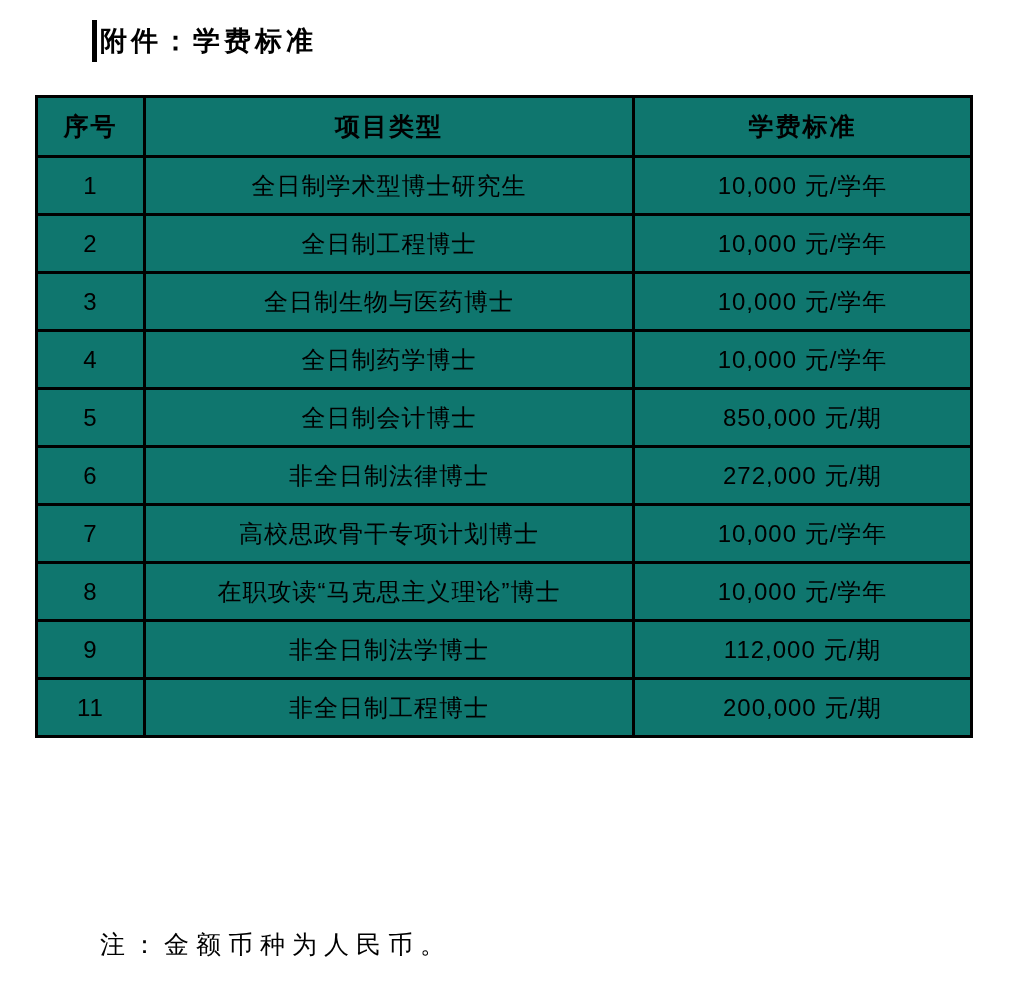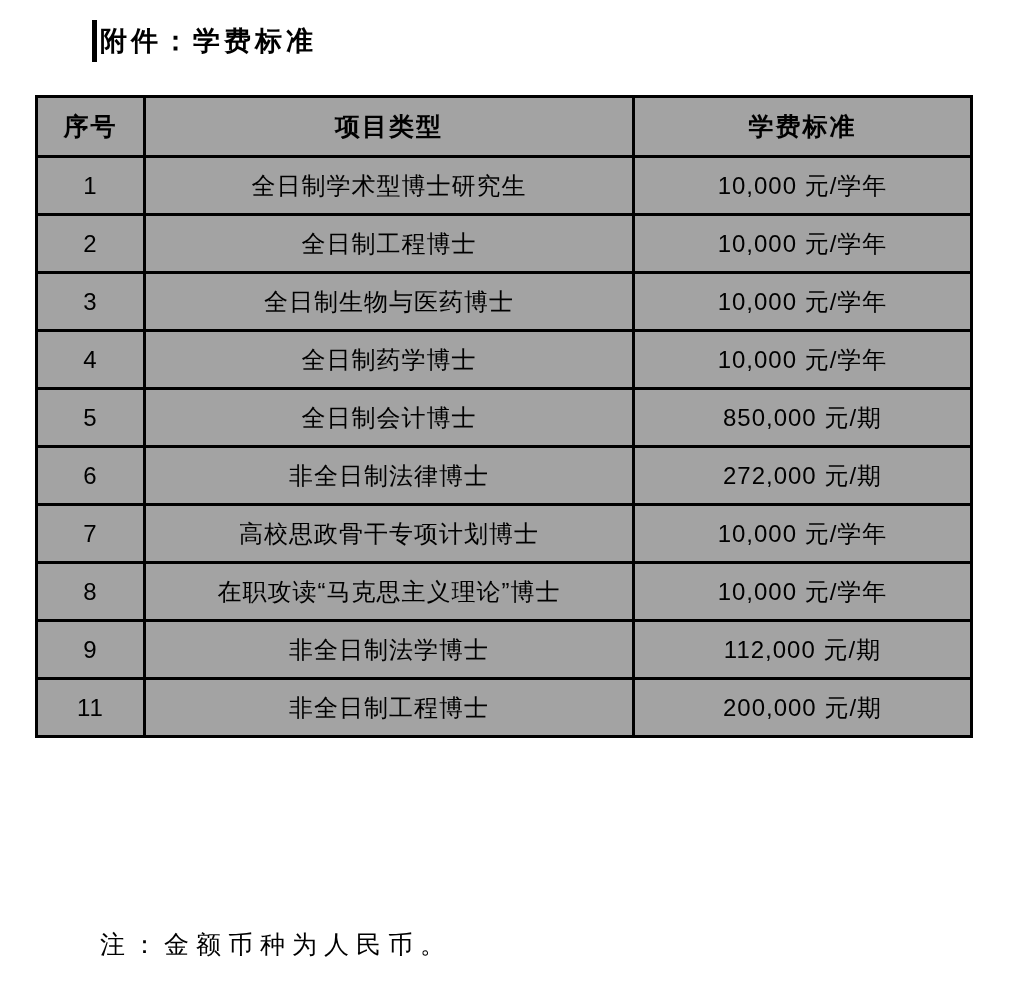--- a/index.html
+++ b/index.html
@@ -41,21 +41,21 @@
     border-collapse: collapse;
     table-layout: fixed;
   }
   .fee-table col.col-no   { width: 108px; }
   .fee-table col.col-type { width: 489px; }
   .fee-table col.col-fee  { width: 338px; }
   .fee-table th, .fee-table td {
     border: 3px solid #000000;
     text-align: center;
     vertical-align: middle;
-    background: #a3a3a3;
+    background: #0f766e;
     overflow: hidden;
     white-space: nowrap;
   }
   .fee-table th {
     height: 60px;
     font-size: 25px;
     font-weight: bold;
     letter-spacing: 2px;
   }
   .fee-table td {

